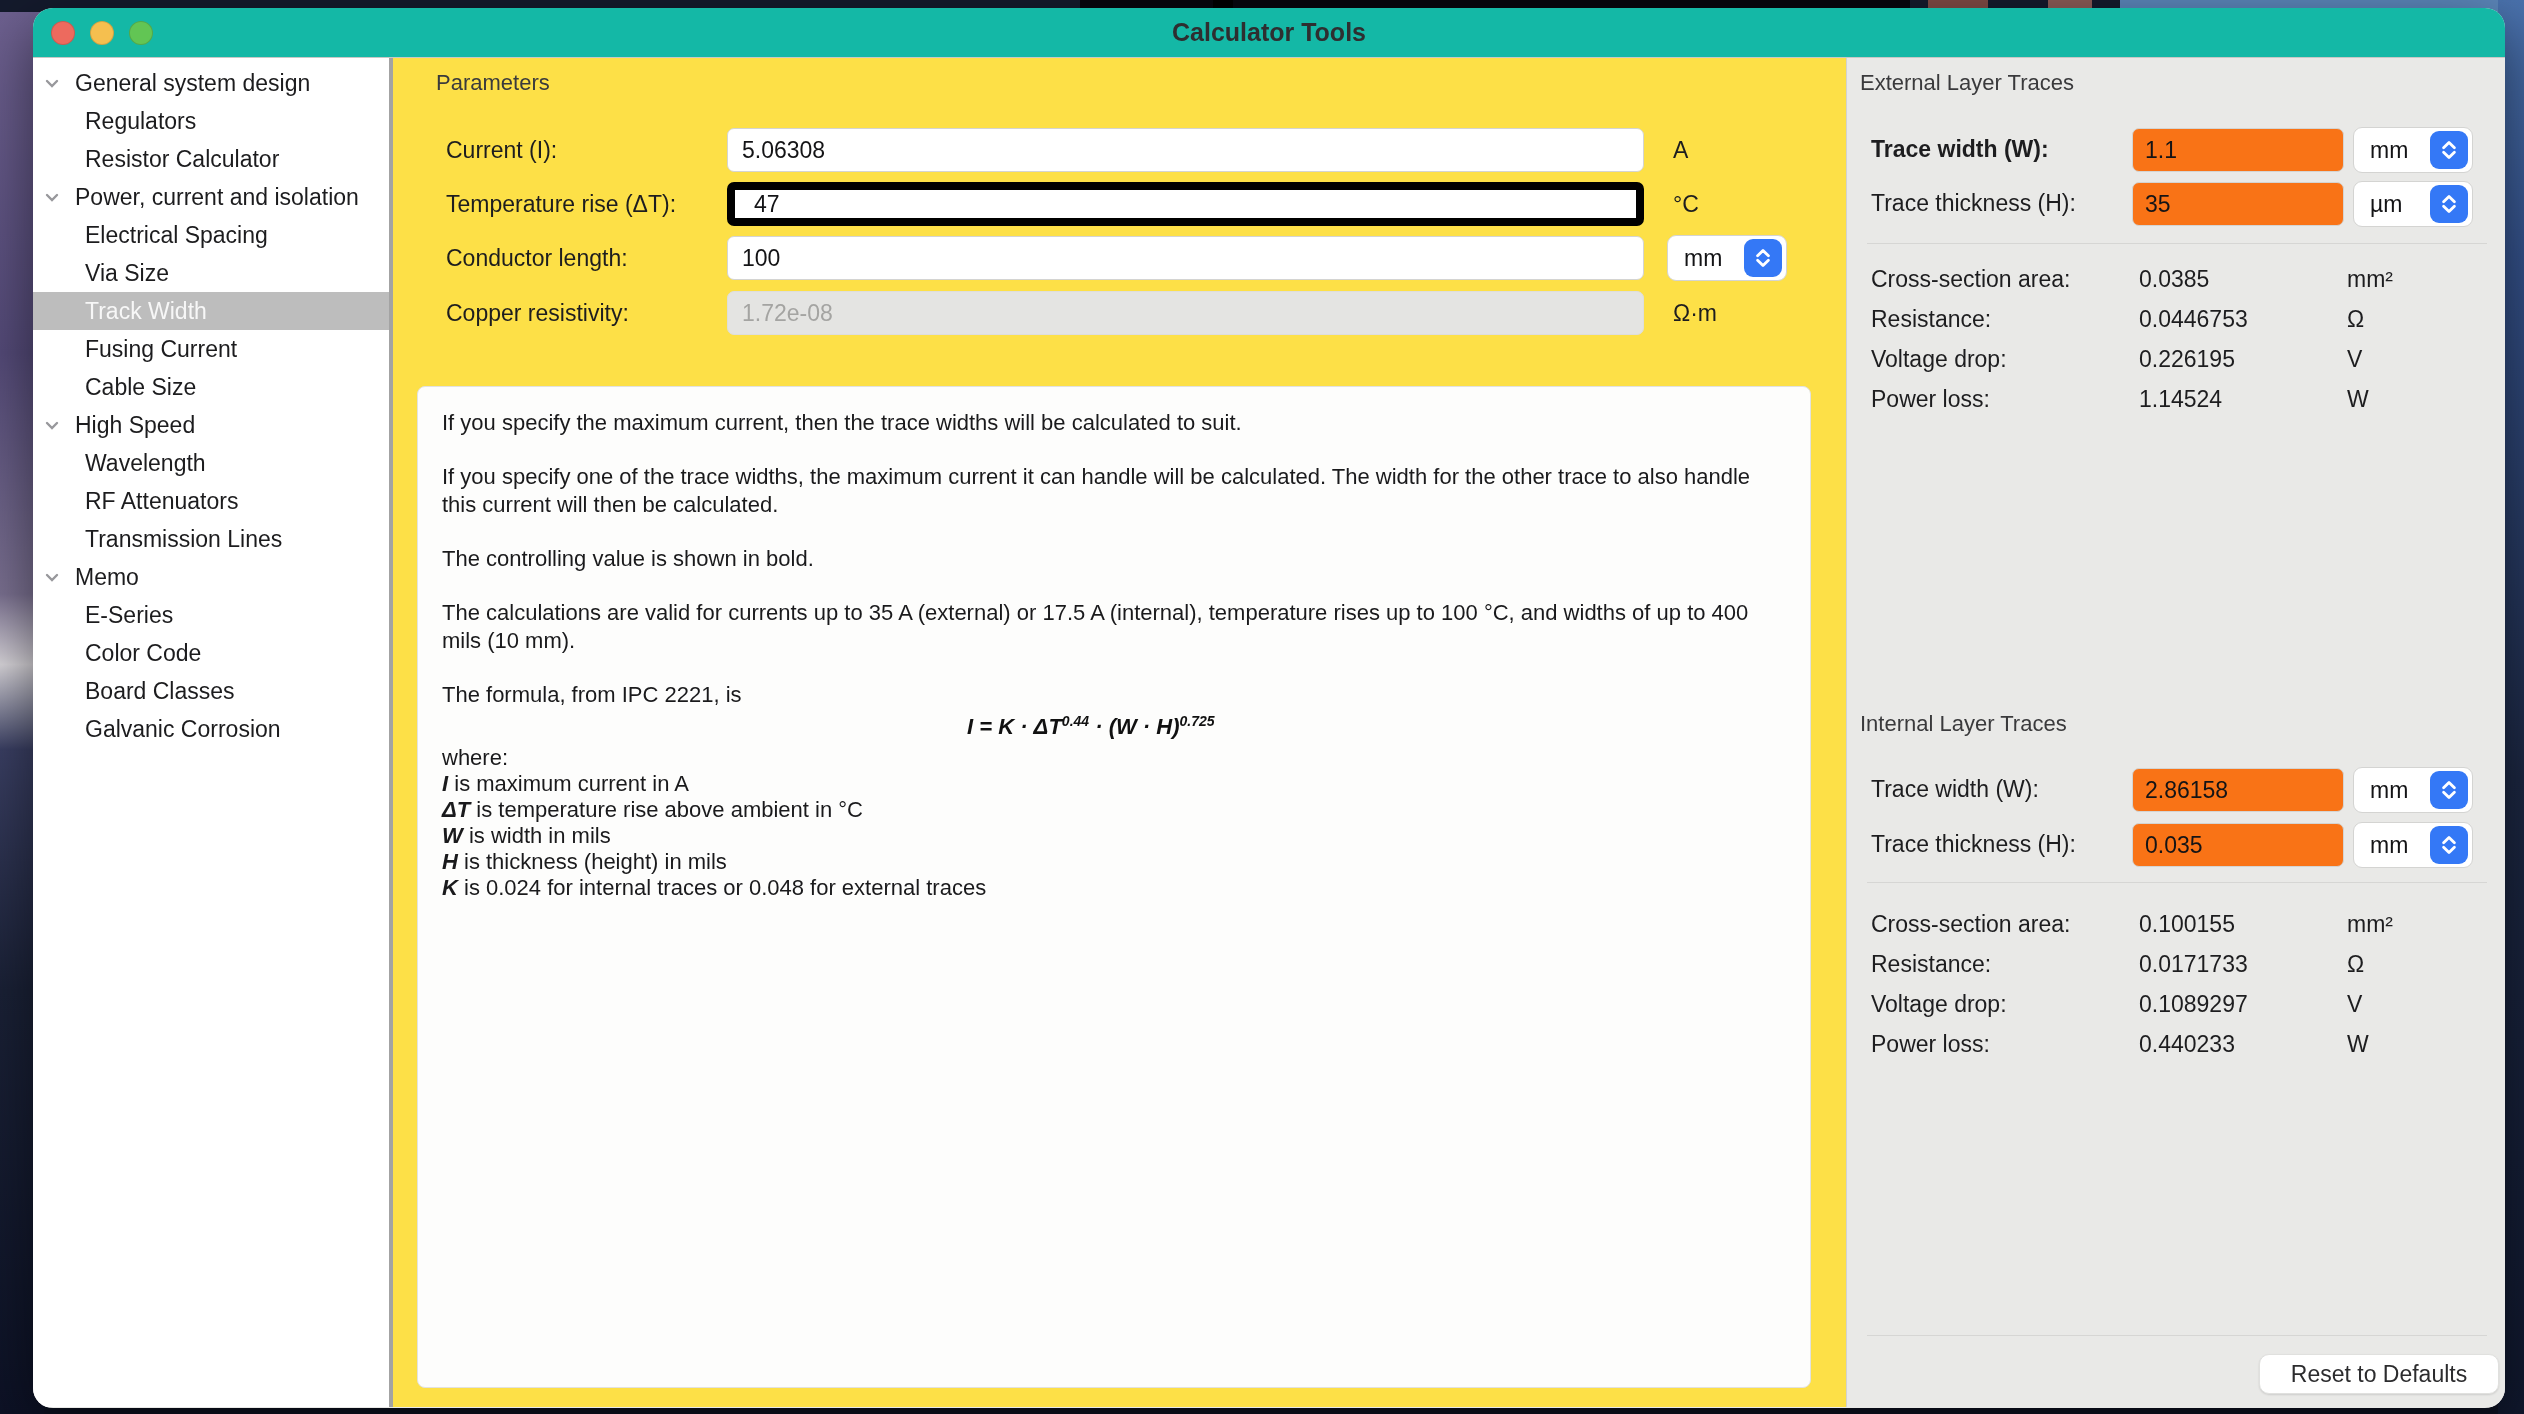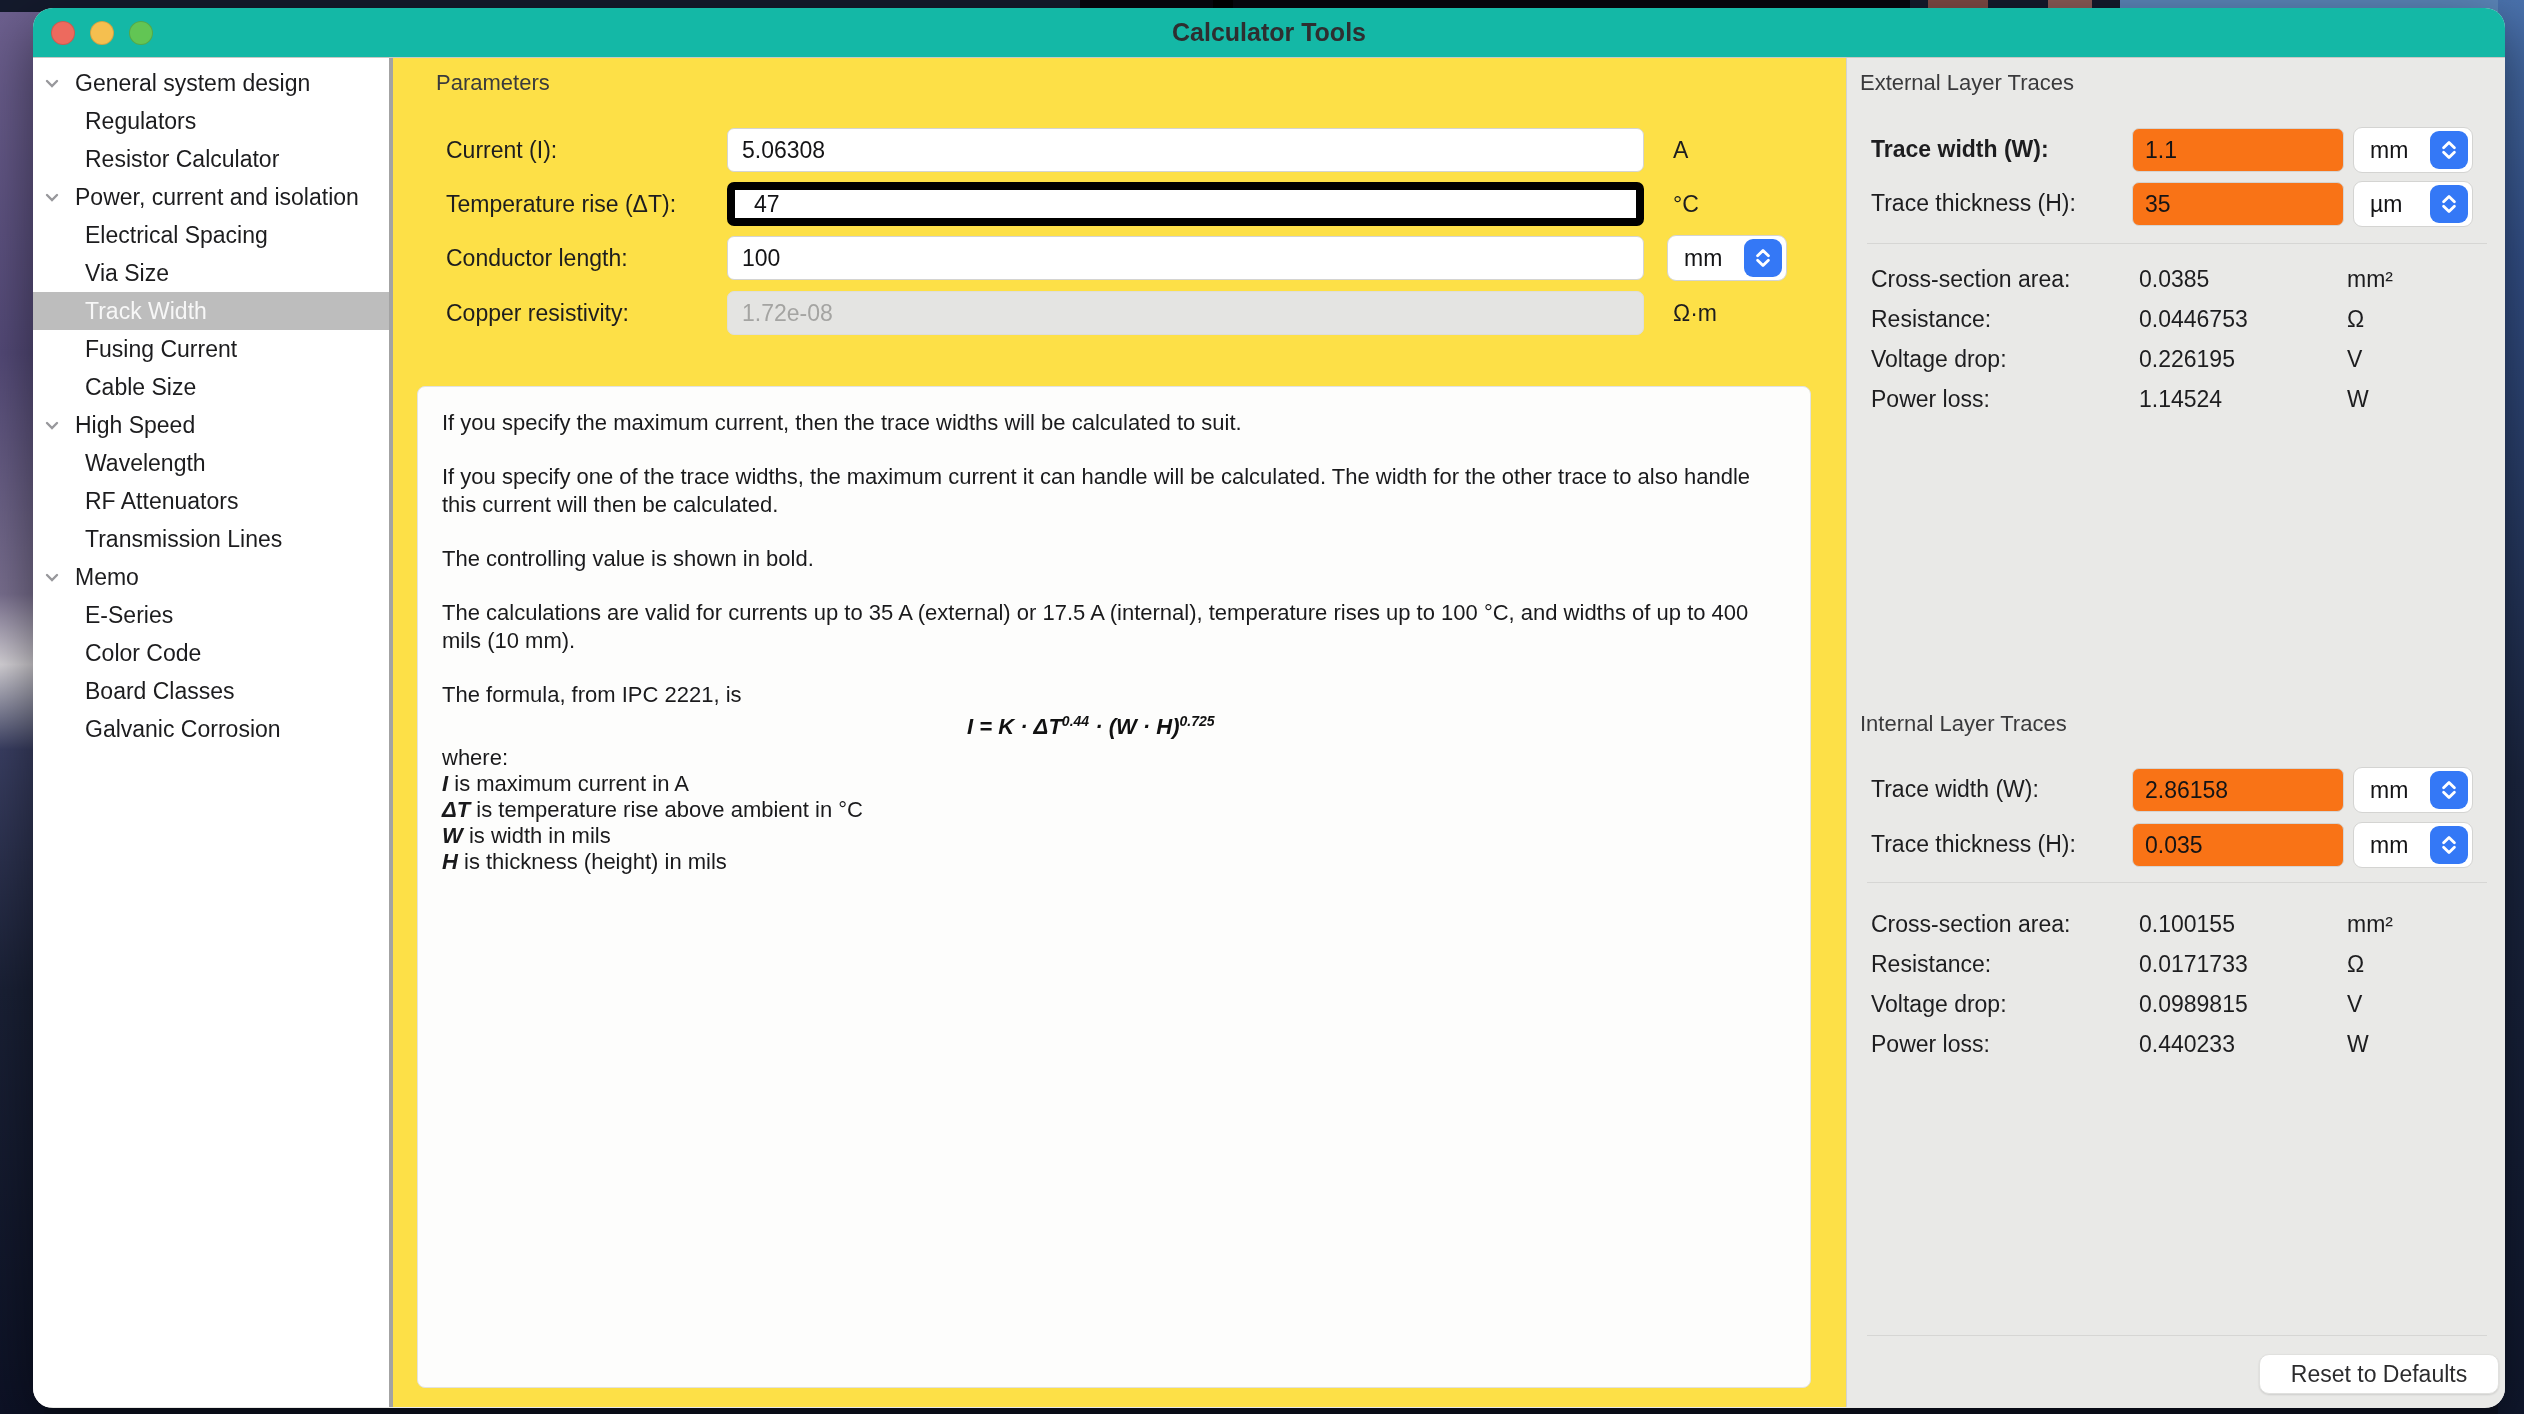--- a/index.html
+++ b/index.html
@@ -239,20 +239,21 @@
           <p class="tight">The formula, from IPC 2221, is</p>
           <div class="formula-line">
             <span class="formula"><span>I = K · ΔT</span><sup>0.44</sup><span> · (W · H)</span><sup>0.725</sup></span>
           </div>
           <div class="where">
             <div>where:</div>
             <div><span class="sym">I</span><span> is maximum current in A</span></div>
             <div><span class="sym">ΔT</span><span> is temperature rise above ambient in °C</span></div>
             <div><span class="sym">W</span><span> is width in mils</span></div>
             <div><span class="sym">H</span><span> is thickness (height) in mils</span></div>
+            <div><span class="sym">K</span><span> is 0.024 for internal traces or 0.048 for external traces</span></div>
           </div>
         </div>
       </div>
 
       <div class="rightcol">
 
         <div class="section-label" style="top:12px">External Layer Traces</div>
 
         <div class="rrow" style="top:70px">
           <label class="bold">Trace width (W):</label>
@@ -345,21 +346,21 @@
             <span class="rvalue">0.100155</span>
             <span class="runit">mm²</span>
           </div>
           <div class="rres">
             <span class="rlabel">Resistance:</span>
             <span class="rvalue">0.0171733</span>
             <span class="runit">Ω</span>
           </div>
           <div class="rres">
             <span class="rlabel">Voltage drop:</span>
-            <span class="rvalue">0.0989815</span>
+            <span class="rvalue">0.1089297</span>
             <span class="runit">V</span>
           </div>
           <div class="rres">
             <span class="rlabel">Power loss:</span>
             <span class="rvalue">0.440233</span>
             <span class="runit">W</span>
           </div>
         </div>
 
         <div class="sep" style="top:1277px"></div>

